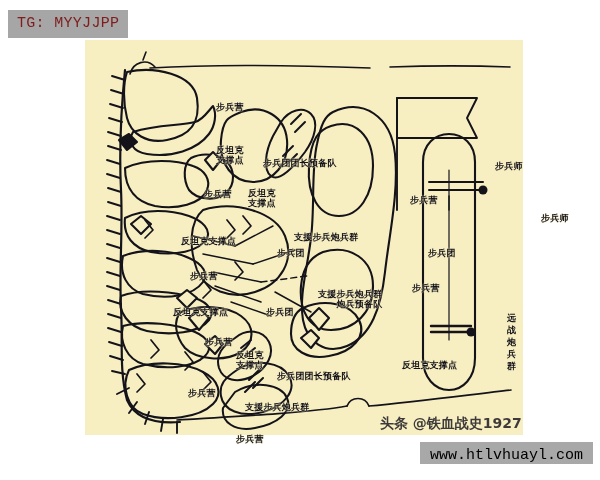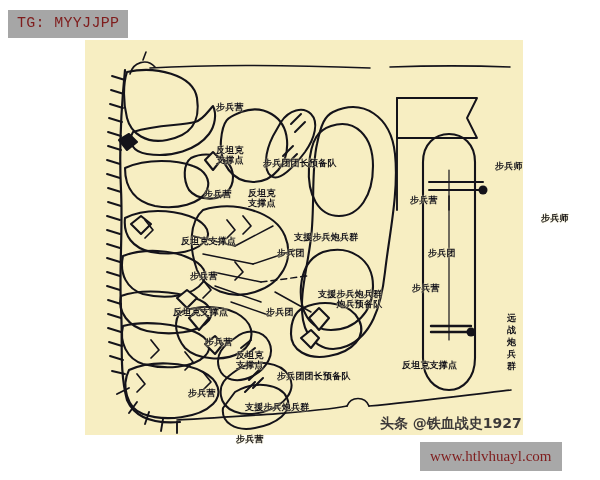--- a/index.html
+++ b/index.html
@@ -47,24 +47,24 @@
     background:#a6a6a6;color:#7f1d1d;
     font-size:15px;line-height:15px;
     padding:6px 9px 7px 9px;
     font-family:Liberation Mono, monospace;
     letter-spacing:.3px;white-space:pre;
   }
 
   
   .site-badge{
     position:absolute;left:420px;top:442px;
-    background:#a8a8a8;color:#7f1d1d;
+    background:#a8a8a8;color:#000000;
     font-size:15px;line-height:16px;
-    padding:6px 10px 7px 10px;
-    font-family:Liberation Serif, serif;
+    padding:6px 10px 0 10px;
+    font-family:Liberation Mono, monospace;
     white-space:pre;
   }
 </style>
 </head>
 <body>
 
 <div id="stage">
 
   <div class="sheet">
 

